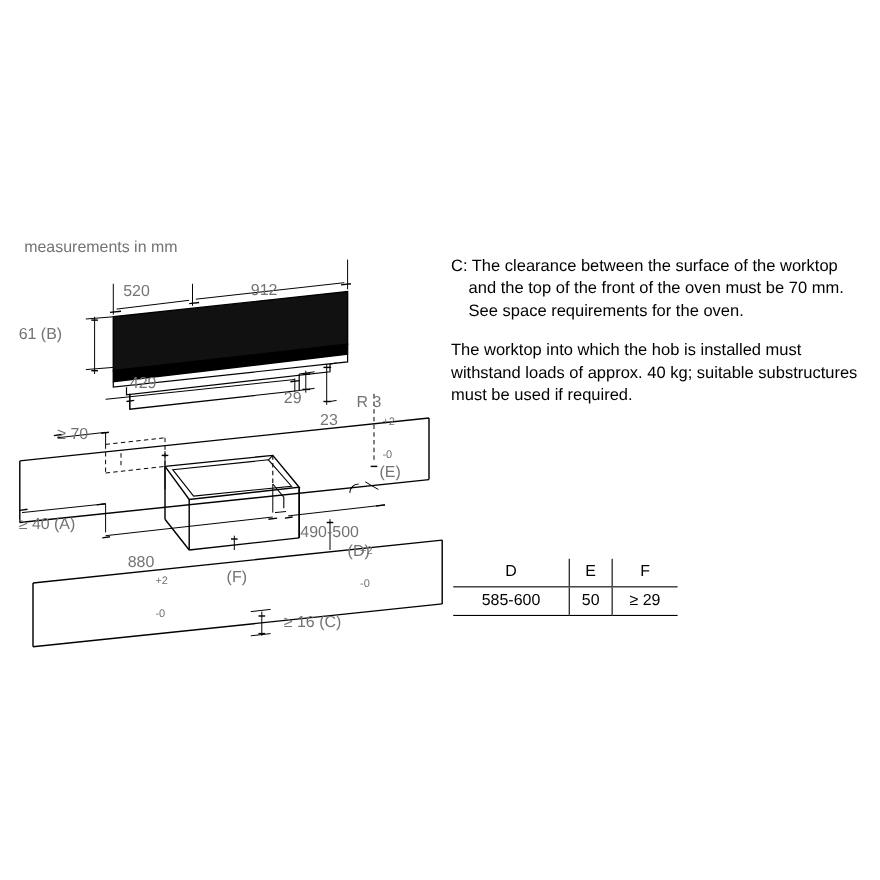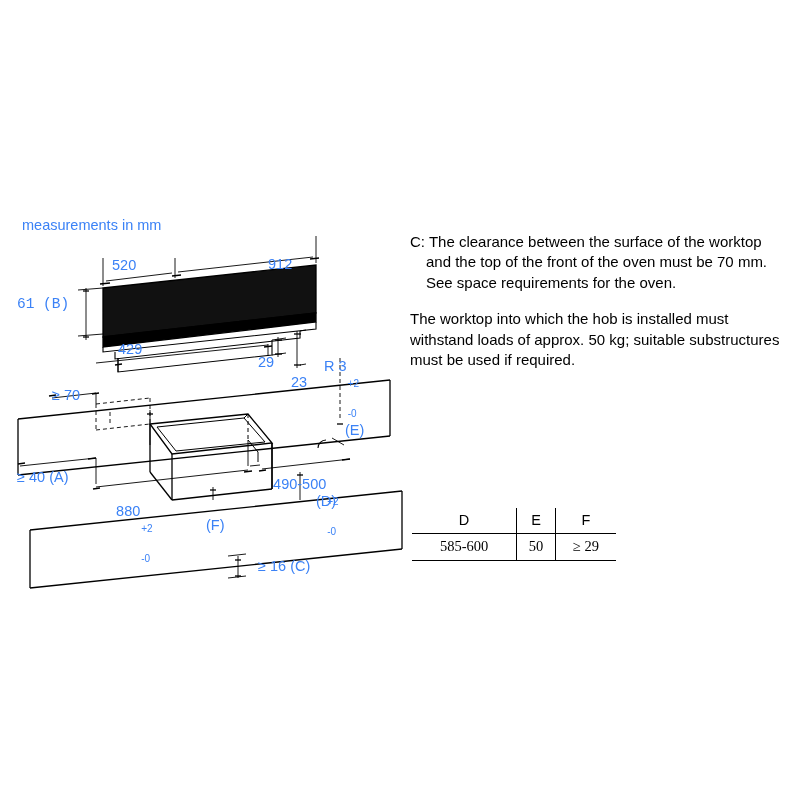--- a/index.html
+++ b/index.html
@@ -16,21 +16,21 @@
     overflow: hidden;
   }
   #sheet {
     position: absolute;
     left: 0; top: 0;
     width: 800px; height: 800px;
   }
   .txt {
     position: absolute;
     font-family: "Liberation Sans", sans-serif;
-    color: #3b82f6;
+    color: #737373;
     white-space: pre;
     line-height: 1.0;
   }
   .units {
     font-size: 14.5px;
     left: 22px;
     top: 218px;
   }
   .dim {
     font-size: 14.5px;
@@ -67,21 +67,20 @@
     padding: 4px 2px 5px 2px;
   }
   .tbl thead th {
     border-bottom: 1.6px solid #000;
   }
   .tbl td.sep, .tbl th.sep {
     border-left: 1.6px solid #000;
   }
   .tbl tbody tr.firstrow td {
     border-bottom: 1.6px solid #000;
-    font-family: Liberation Serif, serif;
   }
   svg { display: block; }
 </style>
 </head>
 <body>
 
 <div class="txt units">measurements in mm</div>
 
 <svg id="sheet" viewBox="0 0 800 800" xmlns="http://www.w3.org/2000/svg">
 
@@ -203,22 +202,22 @@
     <path d="M238 578 L238 556" stroke-width="0.9"></path>
     <path d="M235 560 L241 560" stroke-width="1.3"></path>
     <path d="M235 576 L241 576" stroke-width="1.3"></path>
     <path d="M228 556 L246 554" stroke-width="0.9"></path>
     <path d="M228 578 L246 576" stroke-width="0.9"></path>
 
   </g>
 </svg>
 
 <div class="txt dim" style="left:112px; top:258px;">520</div>
-<div class="txt dim" style="left:228px; top:257px;margin-left:40px;">912</div>
-<div class="txt dim" style="left:17px;  top:297px;font-family:Liberation Mono, monospace;">61 (B)</div>
+<div class="txt dim" style="left:228px; top:257px;">912</div>
+<div class="txt dim" style="left:17px;  top:297px;">61 (B)</div>
 <div class="txt dim" style="left:118px; top:342px;">429</div>
 <div class="txt dim" style="left:258px; top:355px;">29</div>
 <div class="txt dim" style="left:291px; top:375px;text-align:center;">23</div>
 
 <div class="txt dim" style="left:316px; top:344px;">
   <span>R 3</span><span style="display:inline-block; vertical-align:top; font-size:10px; line-height:1.0; margin-left:1px;">
     <span style="display:block;">+2</span>
     <span style="display:block;">-0</span>
   </span>
 </div>
@@ -242,21 +241,21 @@
     <span style="display:block;">-0</span>
   </span>
 </div>
 
 <div class="txt dim" style="left:316px; top:494px;">(D)</div>
 <div class="txt dim" style="left:258px; top:559px;">≥ 16 (C)</div>
 
 <div class="notes">
   <p class="hang">C: The clearance between the surface of the worktop and the top of the front of the oven must be 70 mm. See space requirements for the oven.</p>
   <div class="gap"></div>
-  <p>The worktop into which the hob is installed must withstand loads of approx. 50 kg; suitable substructures must be used if required.</p>
+  <p>The worktop into which the hob is installed must withstand loads of approx. 40 kg; suitable substructures must be used if required.</p>
 </div>
 
 <table class="tbl">
   <thead>
     <tr>
       <th>D</th>
       <th class="sep">E</th>
       <th class="sep">F</th>
     </tr>
   </thead>

